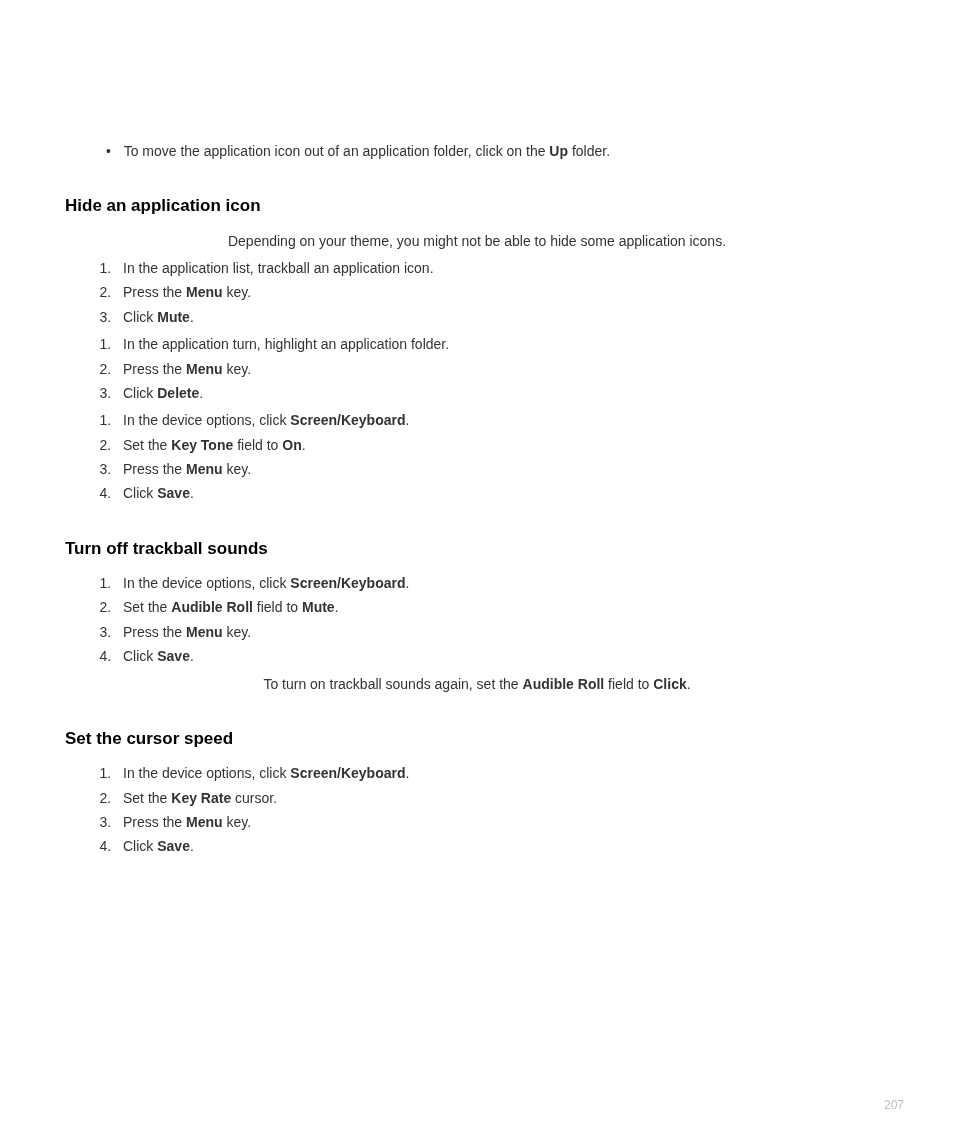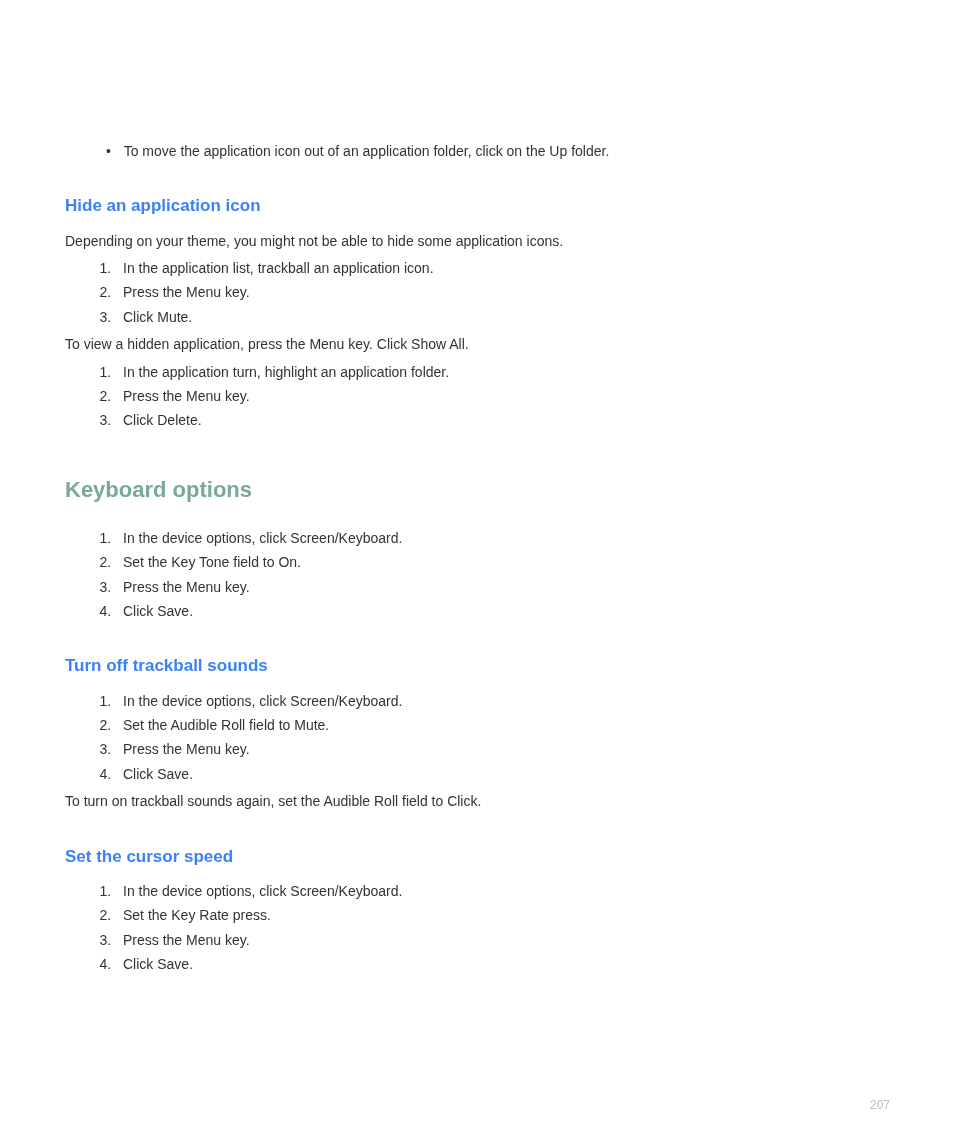--- a/index.html
+++ b/index.html
@@ -28,43 +28,44 @@
     margin-left: -1em;
     color: #333;
   }
   h2.major {
     color: #7aa89a;
     font-size: 22px;
     font-weight: 600;
     margin: 40px 0 20px 0;
   }
   h3.subsection {
-    color: #3b82f6;
+    color: #000000;
     font-size: 17px;
     font-weight: 600;
     margin: 30px 0 10px 0;
   }
   p {
-    margin: 5px 0;
+    margin: 5px 11px;
+    text-align: center;
   }
   ol {
     padding-left: 50px;
     margin: 5px 0;
   }
   ol li {
     padding-left: 8px;
     margin: 2px 0;
   }
   .bold {
-    font-weight: 400;
+    font-weight: 700;
   }
   .page-number {
     position: absolute;
     bottom: 30px;
-    right: 64px;
+    right: 50px;
     color: #bbb;
     font-size: 12px;
   }
 </style>
 </head>
 <body>
 
 <div class="content">
 
   <ul class="bullet-list">
@@ -73,49 +74,47 @@
     </li>
   </ul>
 
   <h3 class="subsection">Hide an application icon</h3>
   <p>Depending on your theme, you might not be able to hide some application icons.</p>
   <ol>
     <li><span>In the application list, trackball an application icon.</span></li>
     <li><span>Press the </span><span class="bold">Menu</span><span> key.</span></li>
     <li><span>Click </span><span class="bold">Mute</span><span>.</span></li>
   </ol>
-  <p><span>To view a hidden application, press the </span><span class="bold">Menu</span><span> key. Click </span><span class="bold">Show All</span><span>.</span></p>
 
   <ol>
     <li><span>In the application turn, highlight an application folder.</span></li>
     <li><span>Press the </span><span class="bold">Menu</span><span> key.</span></li>
     <li><span>Click </span><span class="bold">Delete</span><span>.</span></li>
   </ol>
 
-  <h2 class="major">Keyboard options</h2>
 
   <ol>
     <li><span>In the device options, click </span><span class="bold">Screen/Keyboard</span><span>.</span></li>
     <li><span>Set the </span><span class="bold">Key Tone</span><span> field to </span><span class="bold">On</span><span>.</span></li>
     <li><span>Press the </span><span class="bold">Menu</span><span> key.</span></li>
     <li><span>Click </span><span class="bold">Save</span><span>.</span></li>
   </ol>
 
   <h3 class="subsection">Turn off trackball sounds</h3>
   <ol>
     <li><span>In the device options, click </span><span class="bold">Screen/Keyboard</span><span>.</span></li>
     <li><span>Set the </span><span class="bold">Audible Roll</span><span> field to </span><span class="bold">Mute</span><span>.</span></li>
     <li><span>Press the </span><span class="bold">Menu</span><span> key.</span></li>
     <li><span>Click </span><span class="bold">Save</span><span>.</span></li>
   </ol>
   <p><span>To turn on trackball sounds again, set the </span><span class="bold">Audible Roll</span><span> field to </span><span class="bold">Click</span><span>.</span></p>
 
   <h3 class="subsection">Set the cursor speed</h3>
   <ol>
     <li><span>In the device options, click </span><span class="bold">Screen/Keyboard</span><span>.</span></li>
-    <li><span>Set the </span><span class="bold">Key Rate</span><span> press.</span></li>
+    <li><span>Set the </span><span class="bold">Key Rate</span><span> cursor.</span></li>
     <li><span>Press the </span><span class="bold">Menu</span><span> key.</span></li>
     <li><span>Click </span><span class="bold">Save</span><span>.</span></li>
   </ol>
 
 </div>
 
 <div class="page-number">207</div>
 
 </body></html>

